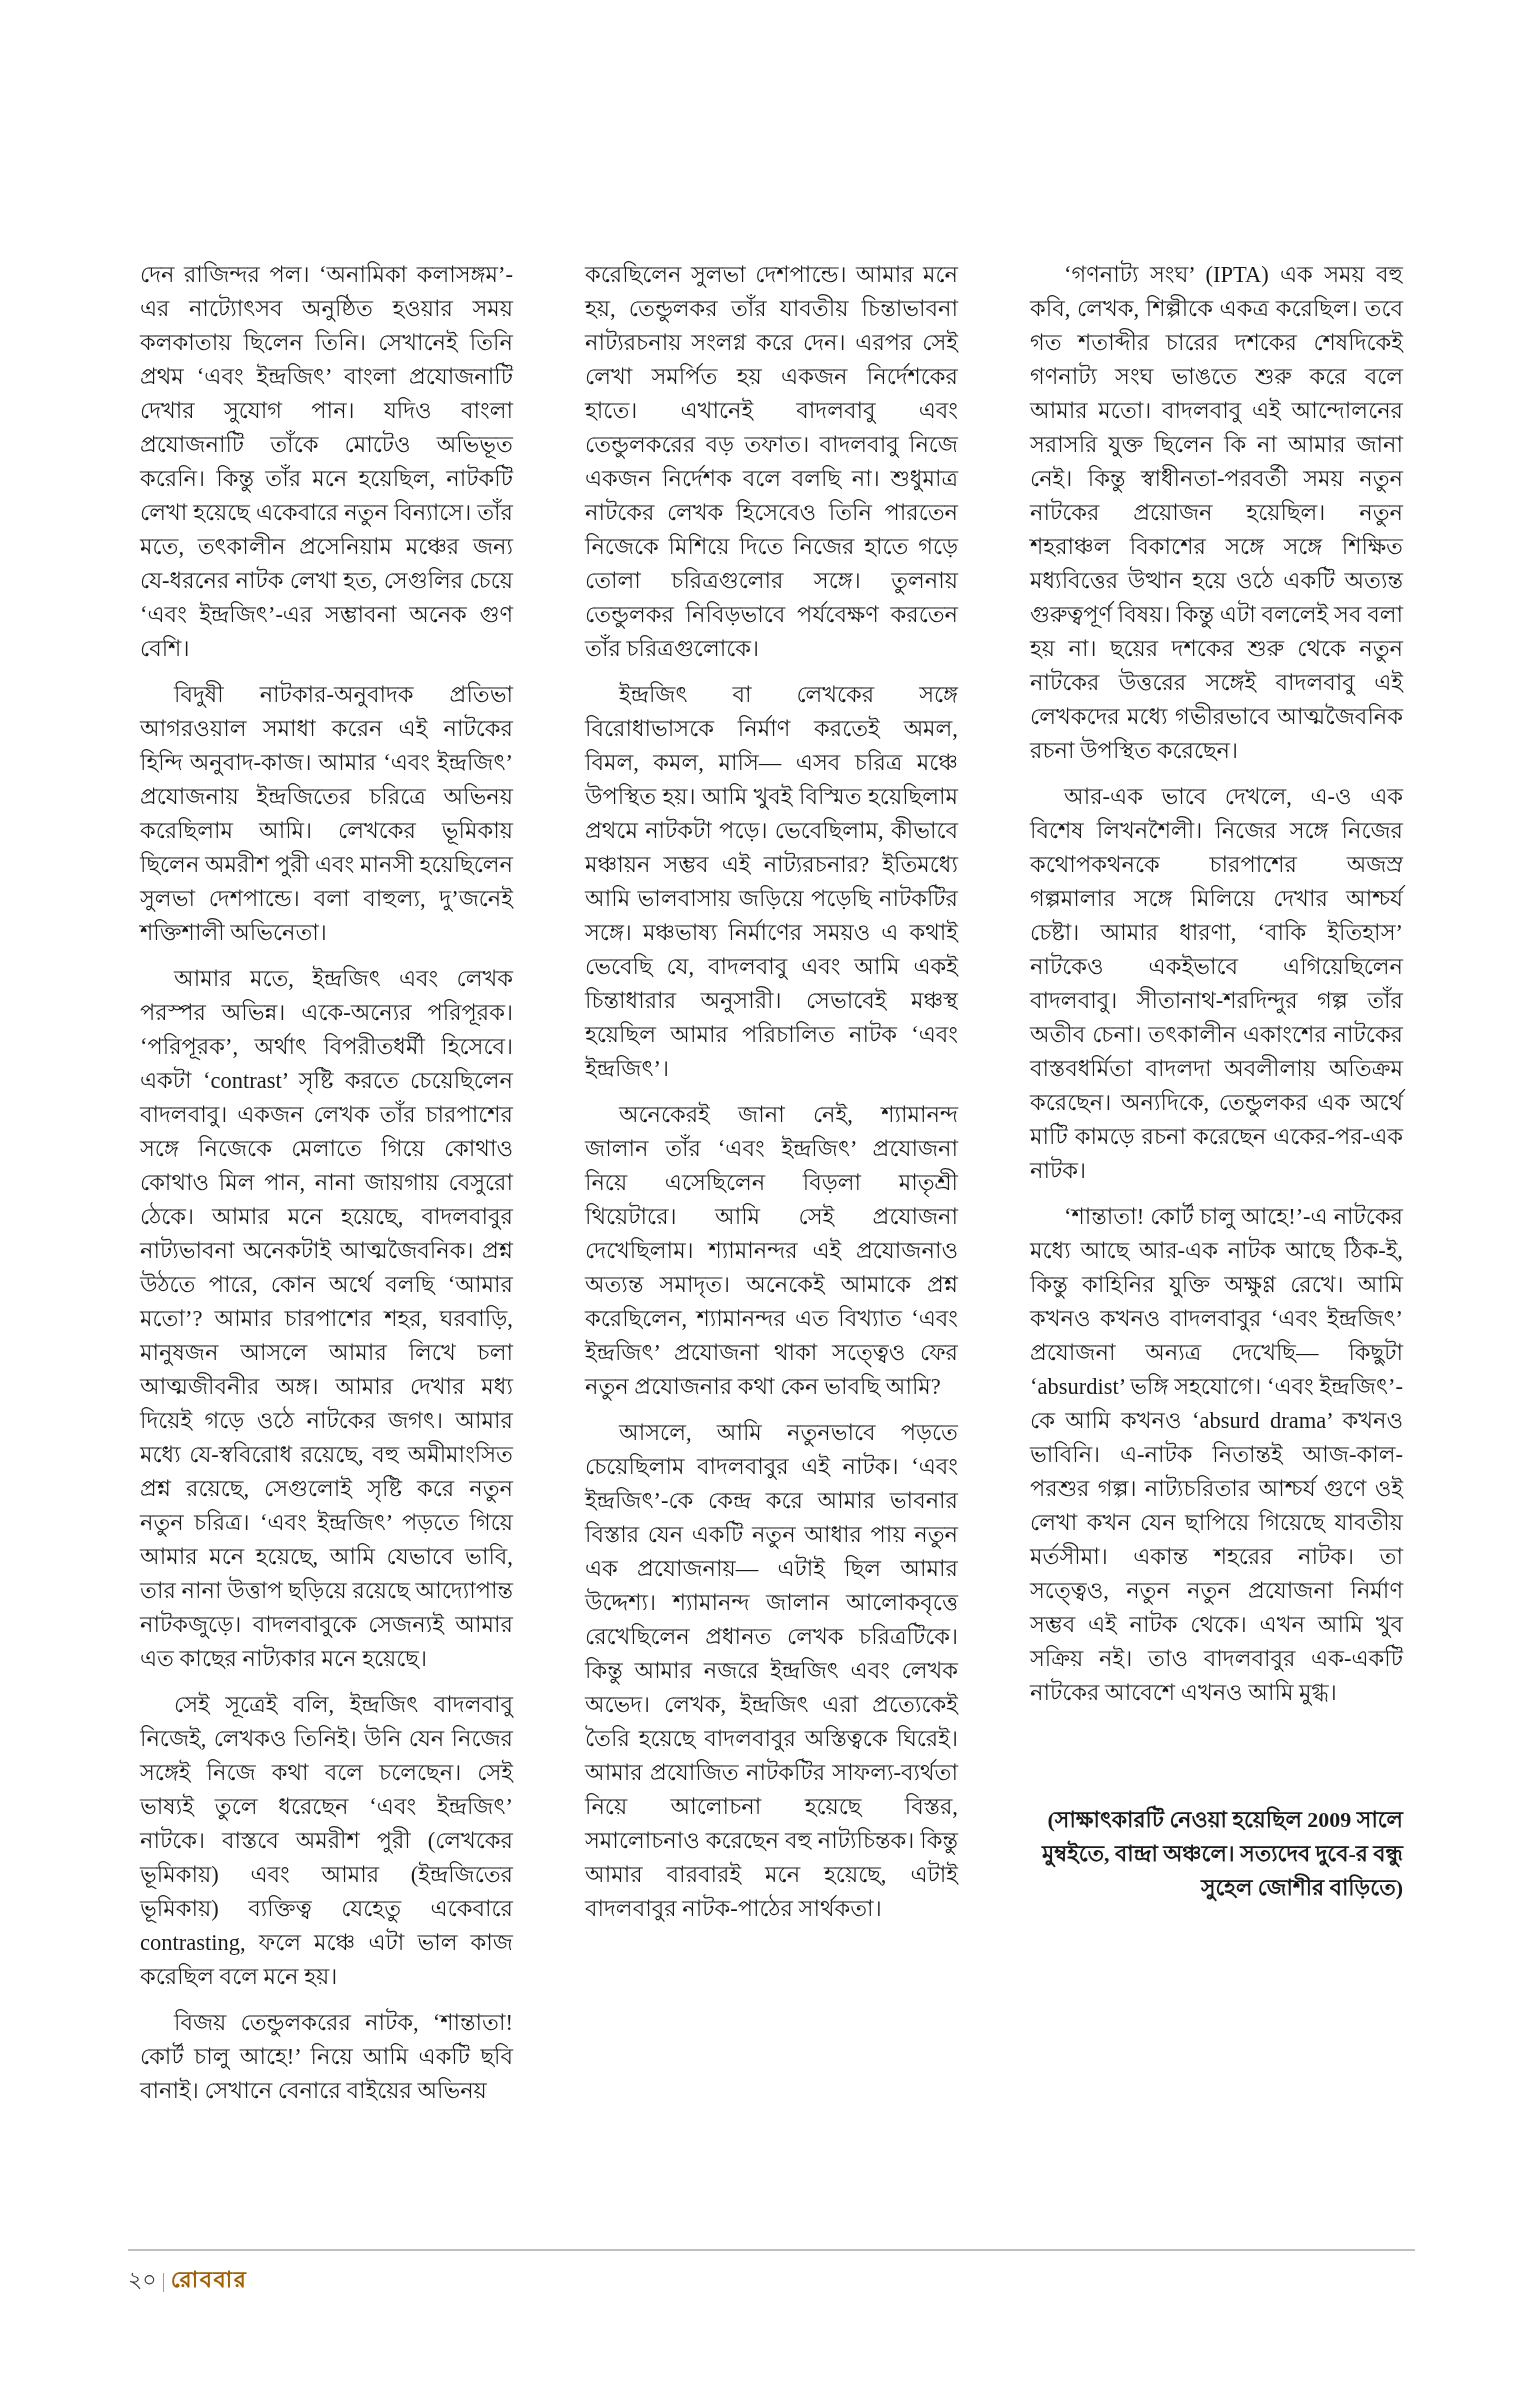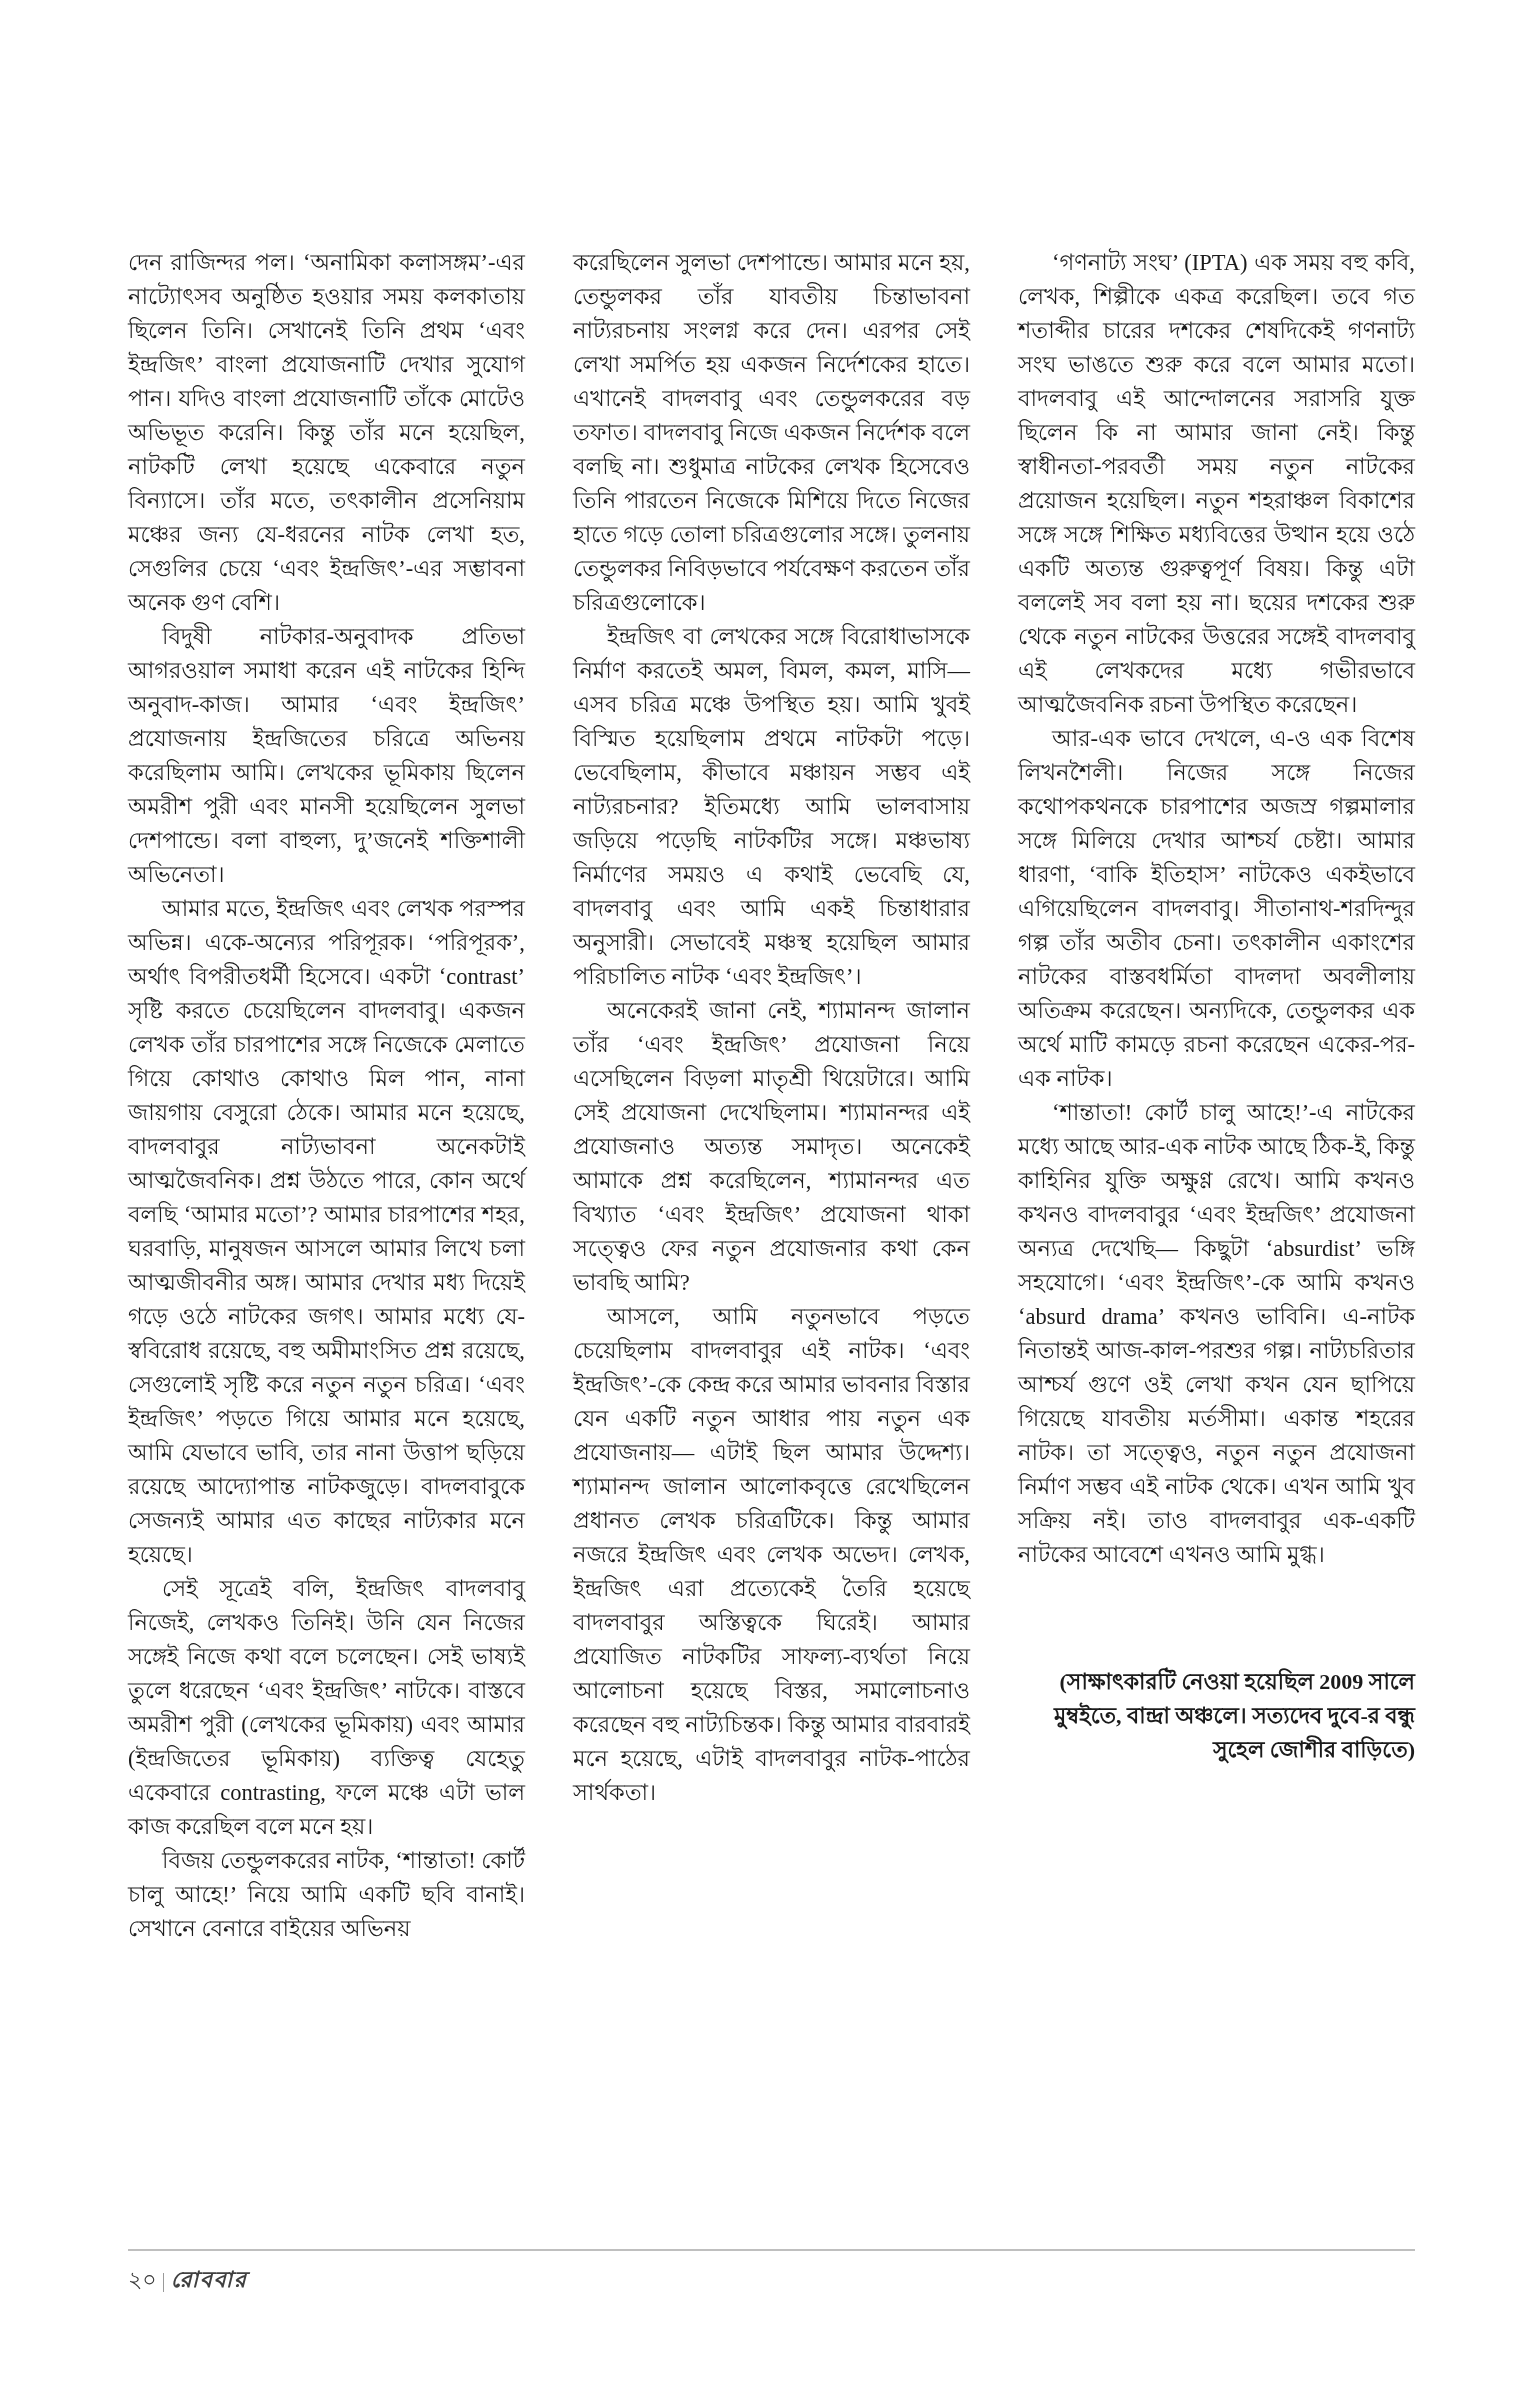--- a/index.html
+++ b/index.html
@@ -25,21 +25,21 @@
   }
   .col {
     width: 397px;
     font-size: 22.5px;
     line-height: 34px;
     color: #1b1b1b;
     text-align: justify;
     word-break: break-word;
   }
   .col p {
-    margin: 0;
+    margin: 12px;
   }
   .col p.indent {
     text-indent: 34px;
   }
   .col p.note {
     margin-top: 93px;
     text-align: right;
     font-weight: bold;
     font-size: 22px;
   }
@@ -101,17 +101,17 @@
       <p class="note">(সাক্ষাৎকারটি নেওয়া হয়েছিল 2009 সালে মুম্বইতে, বান্দ্রা অঞ্চলে। সত্যদেব দুবে-র বন্ধু সুহেল জোশীর বাড়িতে)</p>
     </div>
 
   </div>
 
   <div class="footer-rule"></div>
 
   <div class="footer">
     <span class="page-number">২০</span>
     <span class="separator">|</span>
-    <span class="brand" style="color: #404040; font-style: italic;">রোববার</span>
+    <span class="brand" style="color: #a16207;">রোববার</span>
   </div>
 
 </div>
 
 
 </body></html>

